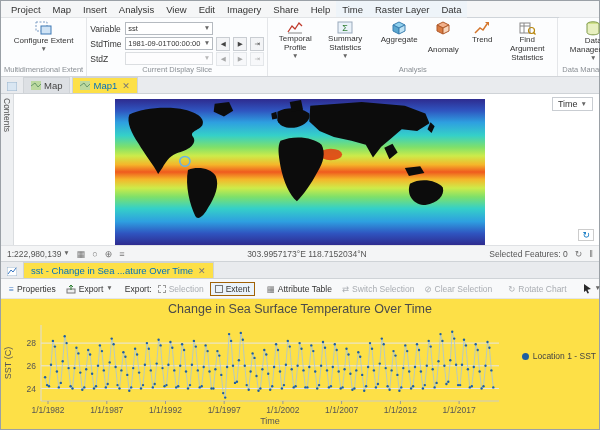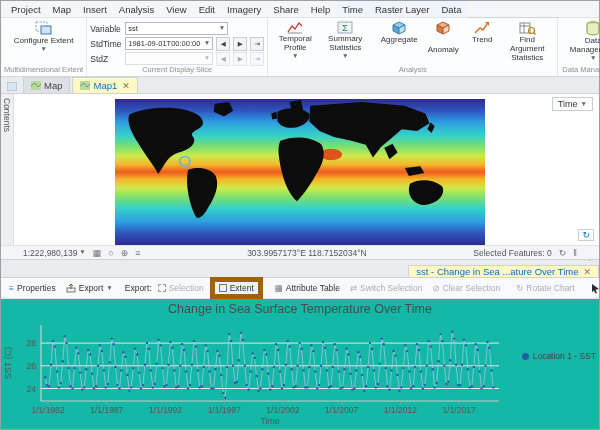--- a/index.html
+++ b/index.html
@@ -22,43 +22,43 @@
   .srow{display:flex;align-items:center;gap:3px;height:13px;}
   .srow .lbl{width:32px;font-size:8.5px;color:#333;}
   .combo{display:flex;align-items:center;justify-content:space-between;background:#fff;border:1px solid #b5bac0;height:13px;padding:0 2px;box-sizing:border-box;font-size:7.5px;white-space:nowrap;overflow:hidden;}
   .stepbtn{width:12px;height:12px;border:1px solid #c9cdd2;background:#f3f4f6;font-size:6.5px;display:flex;align-items:center;justify-content:center;color:#444;}
   .disabled{opacity:.45;}
   .vline{width:1px;background:#e4e6e9;margin:2px 2px;}
   
   .doc-tabs{height:17px;display:flex;align-items:flex-end;background:#e9ebee;border-bottom:1px solid #cfd3d7;padding-left:4px;gap:2px;}
   .pane-ico{margin:0 4px 2px 2px;}
   .doc-tab{display:flex;align-items:center;gap:3px;background:#dde0e4;border:1px solid #cfd3d7;border-bottom:none;height:15px;padding:0 7px;font-size:9.5px;color:#444;white-space:nowrap;}
-  .doc-tab.active{background:#fef9c3;color:#0070c0;align-items:center;}
+  .doc-tab.active{background:#fde047;color:#0070c0;align-items:center;}
   .close-x{color:#777;font-size:9px;margin-left:2px;}
   
   .map-wrap{position:relative;height:158px;background:#fff;}
   .contents-strip{position:absolute;left:0;top:0;bottom:0;width:13px;background:#eef0f2;border-right:1px solid #dadde0;display:flex;justify-content:center;padding-top:4px;box-sizing:border-box;}
   .contents-strip span{writing-mode:vertical-rl;font-size:8.5px;color:#555;}
   .map-canvas{display:block;margin:5px auto 0 auto;}
   .time-btn{position:absolute;right:6px;top:3px;background:#fff;border:1px solid #c9cdd2;padding:1px 5px;font-size:9px;color:#333;display:flex;align-items:center;gap:3px;}
   .map-float{position:absolute;right:5px;bottom:4px;background:#fff;border:1px solid #ccc;padding:0 3px;font-size:9px;color:#0070c0;}
   
-  .statusbar{height:16px;display:flex;align-items:center;background:#f4f5f6;border-top:1px solid #dfe1e4;padding:0 22px;gap:7px;font-size:8.5px;color:#555;}
+  .statusbar{height:16px;display:flex;align-items:center;background:#f4f5f6;border-top:1px solid #dfe1e4;padding:0 6px;gap:7px;font-size:8.5px;color:#555;}
   .sb-ico{color:#777;font-size:9px;}
   .spacer{flex:1;}
   
-  .panel-tabs{height:17px;display:flex;align-items:flex-end;background:#e9ebee;border-top:1px solid #cfd3d7;border-bottom:1px solid #cfd3d7;padding-left:4px;gap:2px;flex-direction:column;}
+  .panel-tabs{height:17px;display:flex;align-items:flex-end;background:#e9ebee;border-top:1px solid #cfd3d7;border-bottom:1px solid #cfd3d7;padding-left:4px;gap:2px;}
   .chart-toolbar{height:20px;display:flex;align-items:center;background:#f8f9fa;border-bottom:1px solid #e3e5e8;padding:0 4px;gap:2px;font-size:8.5px;}
   .tbtn{display:flex;align-items:center;gap:3px;padding:1px 4px;color:#333;white-space:nowrap;}
   .tbtn.dis{color:#a9adb2;}
-  .tbtn.toggled{border:5px solid #a16207;background:#eaf3fb;text-align:center;}
+  .tbtn.toggled{border:1px solid #a16207;background:#eaf3fb;text-align:center;}
   .vsep{width:1px;height:12px;background:#dcdfe2;margin:0 2px;}
   .icon-sq{width:8px;height:8px;display:inline-block;border:1px dashed #999;box-sizing:border-box;}
   .icon-sq.solid{border-style:solid;border-color:#777;}
-  .chart-area{flex:1;position:relative;background:#14b8a6;}
+  .chart-area{flex:1;position:relative;background:#fde047;}
   .chart-title{text-align:center;font-size:12.5px;color:#4a4a4a;padding-top:3px;height:17px;}
   .legend{position:absolute;right:3px;top:52px;display:flex;align-items:center;gap:4px;font-size:8.5px;color:#444;}
   .legend-dot{width:7px;height:7px;border-radius:50%;background:#1f5fa0;display:inline-block;}
 </style>
 </head>
 <body>
 
 <div class="app">
 
   <div class="menubar">
@@ -90,21 +90,21 @@
           <span class="car">▼</span>
         </div>
       </div>
       <div class="rgroup-label">Multidimensional Extent</div>
     </div>
 
     <div class="rgroup">
       <div class="rgroup-body slice">
         <div class="srow">
           <span class="lbl">Variable</span>
-          <div class="combo" style="width:103px;">
+          <div class="combo" style="width:88px;">
             <span>sst</span>
             <span class="car">▼</span>
           </div>
         </div>
         <div class="srow">
           <span class="lbl">StdTime</span>
           <div class="combo" style="width:88px;">
             <span>1981-09-01T00:00:00</span>
             <span class="car">▼</span>
           </div>

